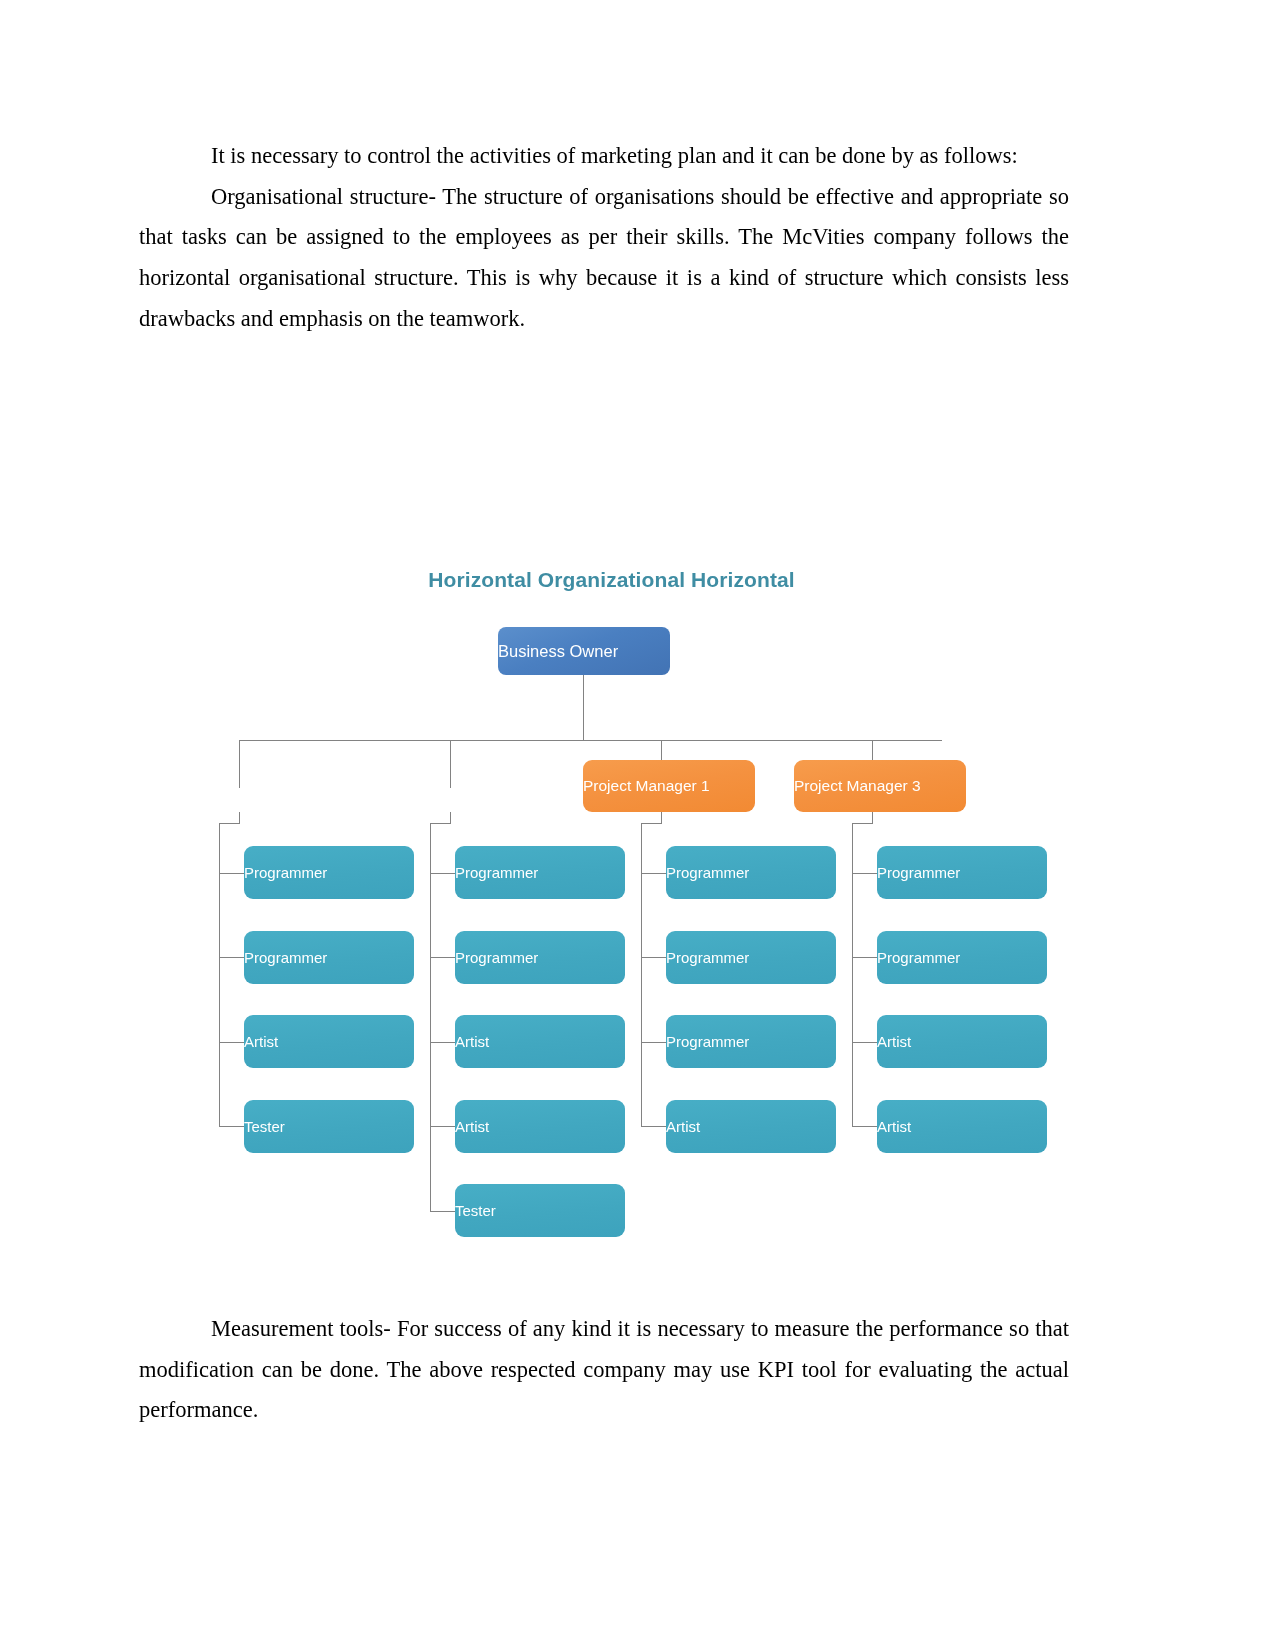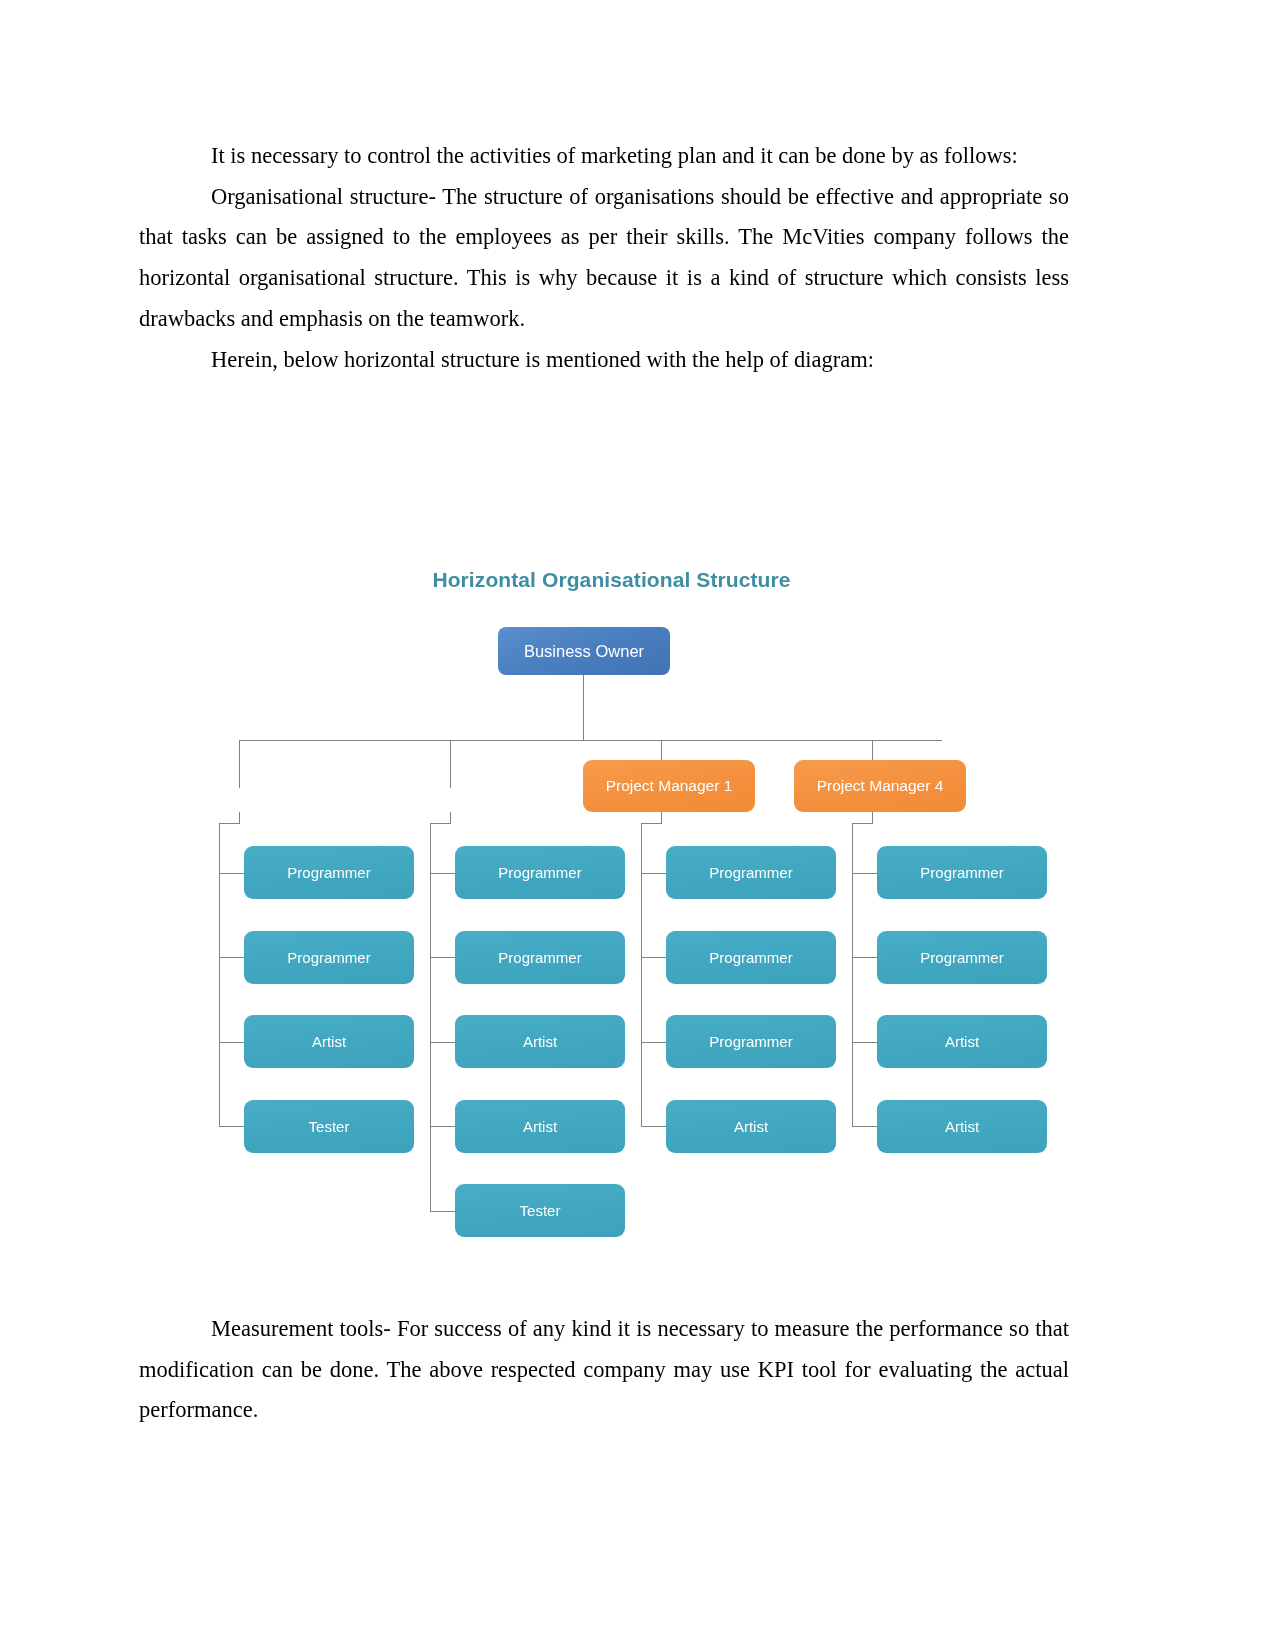--- a/index.html
+++ b/index.html
@@ -69,21 +69,21 @@
   }
 
   .node {
     position: absolute;
     box-sizing: border-box;
     border-radius: 7px;
     color: #ffffff;
     font-family: "Liberation Sans", "DejaVu Sans", sans-serif;
     display: flex;
     align-items: center;
-    justify-content: center;
+    justify-content: flex-start;
     text-align: center;
     z-index: 3;
     white-space: nowrap;
   }
 
   .node-root {
     background: linear-gradient(160deg, #5b8fcc 0%, #4a7fc1 45%, #4273b4 100%);
     font-size: 16.5px;
     border-radius: 8px;
   }
@@ -108,26 +108,25 @@
   .ln-h { height: 1.4px; }
 </style>
 </head>
 <body>
 
 <div class="page">
 
   <div class="doc-body">
     <p class="para">It is necessary to control the activities of marketing plan and it can be done by as follows:</p>
     <p class="para">Organisational structure- The structure of organisations should be effective and appropriate so that tasks can be assigned to the employees as per their skills. The McVities company follows the horizontal organisational structure. This is why because it is a kind of structure which consists less drawbacks and emphasis on the teamwork.</p>
-    <p class="para">Herein, below horizontal structure is mentioned with the help of diagram:</p>
   </div>
 
   <div class="orgchart">
 
-    <div class="chart-title">Horizontal Organisational Structure</div>
+    <div class="chart-title">Horizontal Organizational Horizontal</div>
 
     <div class="node node-root" style="left:359px; top:79px; width:172px; height:48px;">
       <span>Business Owner</span>
     </div>
 
     <div class="ln ln-v" style="left:444px; top:127px; width:1.4px; height:66px;"></div>
     <div class="ln ln-h" style="left:100px; top:192px; width:703px; height:1.4px;"></div>
 
     <div class="ln ln-v" style="left:100px; top:192px; width:1.4px; height:48px;"></div>
 
@@ -208,21 +207,21 @@
       <span>Programmer</span>
     </div>
 
     <div class="ln ln-h" style="left:502px; top:578px; width:26px; height:1.4px;"></div>
     <div class="node node-staff" style="left:527px; top:552px; width:170px; height:53px;">
       <span>Artist</span>
     </div>
 
     <div class="ln ln-v" style="left:733px; top:192px; width:1.4px; height:48px;"></div>
     <div class="node node-manager" style="left:655px; top:212px; width:172px; height:52px;">
-      <span>Project Manager 4</span>
+      <span>Project Manager 3</span>
     </div>
     <div class="ln ln-v" style="left:733px; top:264px; width:1.4px; height:12px;"></div>
     <div class="ln ln-h" style="left:713px; top:275px; width:21px; height:1.4px;"></div>
     <div class="ln ln-v" style="left:713px; top:275px; width:1.4px; height:303px;"></div>
 
     <div class="ln ln-h" style="left:713px; top:325px; width:26px; height:1.4px;"></div>
     <div class="node node-staff" style="left:738px; top:298px; width:170px; height:53px;">
       <span>Programmer</span>
     </div>
 

